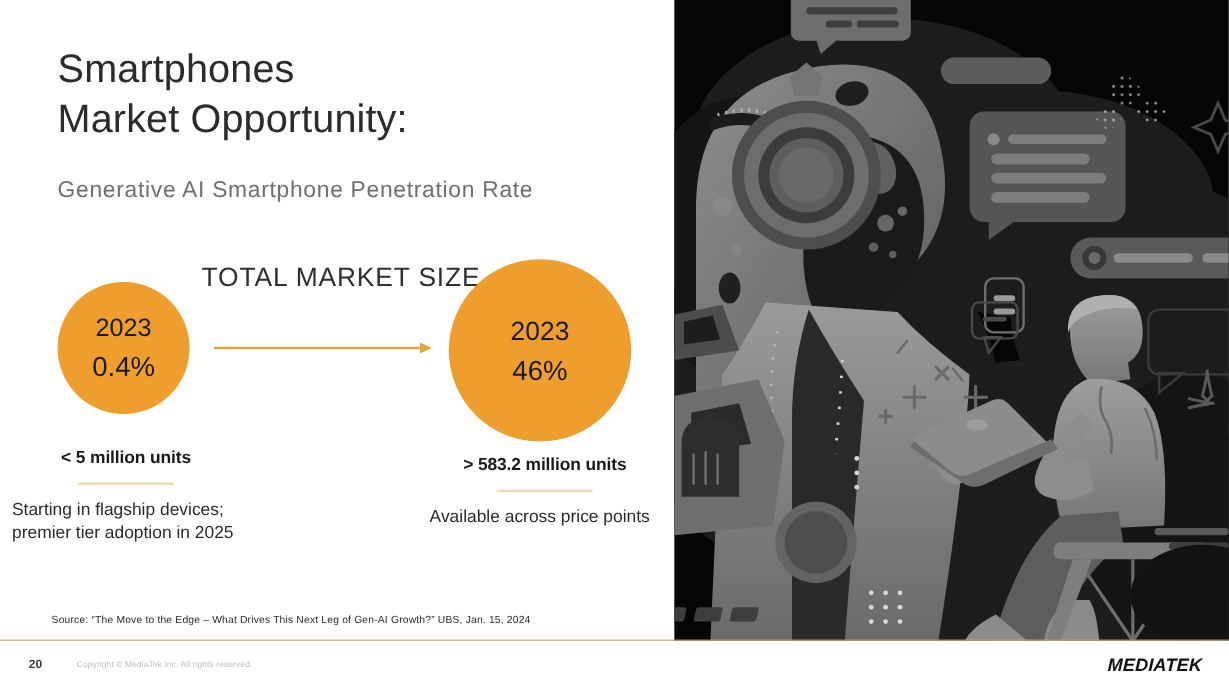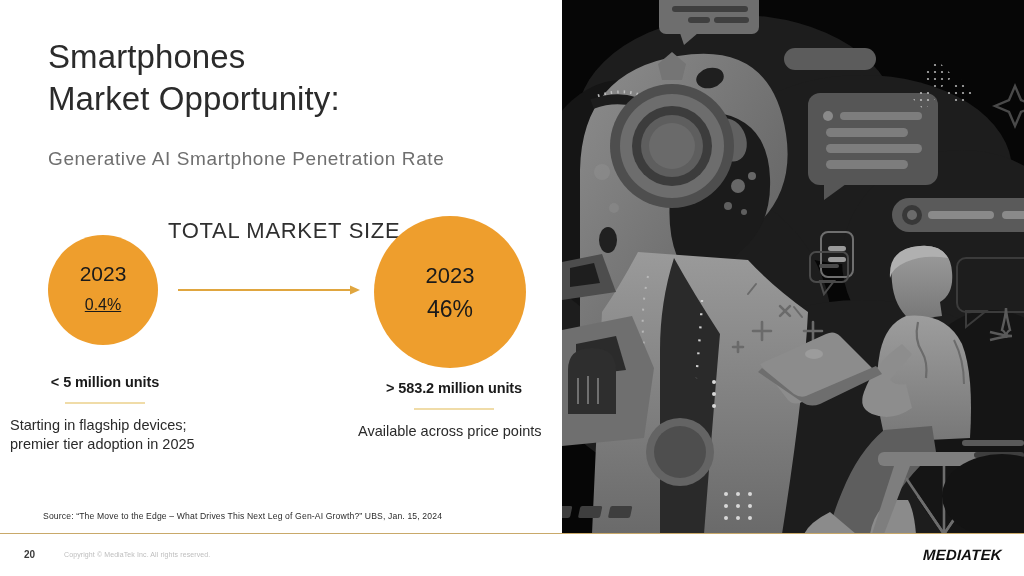--- a/index.html
+++ b/index.html
@@ -71,21 +71,21 @@
     justify-content: center;
     color: #1a1a1a;
   }
   .circle-small {
     left: 48px;
     top: 235px;
     width: 110px;
     height: 110px;
   }
   .circle-small .c-year { font-size: 21px; line-height: 30px; }
-  .circle-small .c-pct  { font-size: 16px; line-height: 32px; text-decoration: underline; }
+  .circle-small .c-pct  { font-size: 23px; line-height: 32px; }
   .circle-large {
     left: 374px;
     top: 216px;
     width: 152px;
     height: 152px;
   }
   .circle-large .c-year { font-size: 22px; line-height: 33px; }
   .circle-large .c-pct  { font-size: 23px; line-height: 34px; }
 
   .arrow {

